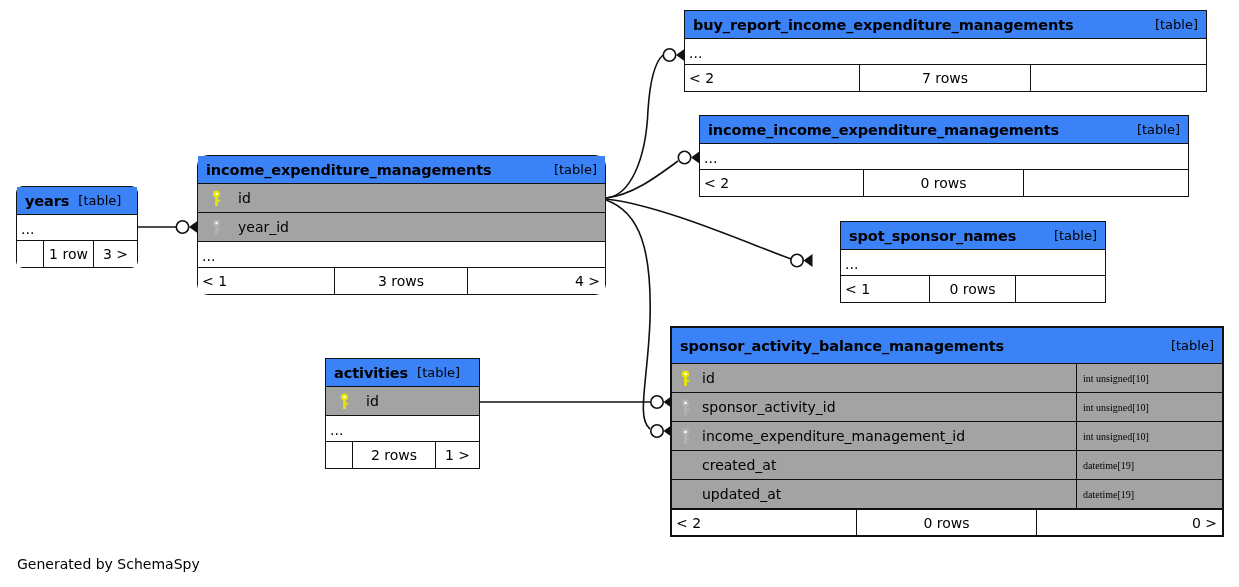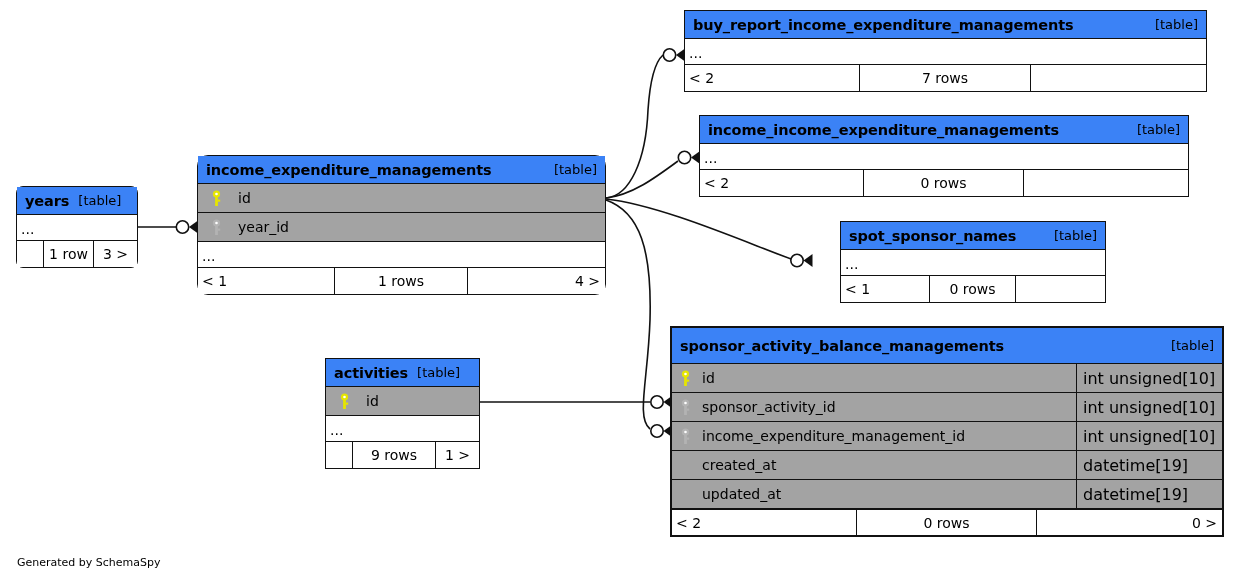--- a/index.html
+++ b/index.html
@@ -78,26 +78,27 @@
   }
   .col:last-child { border-bottom: none; }
   .col-name {
     flex: 1 1 auto;
     font-size: 14px;
     padding-left: 4px;
     overflow: hidden;
   }
   .col-type {
     flex: 0 0 auto;
-    font-size: 16px;
+    font-size: 10px;
     padding: 0 5px 0 6px;
     border-left: 1.6px solid #111111;
     align-self: stretch;
     display: flex;
     align-items: center;
+    font-family: Liberation Serif, serif;
   }
   .keycell {
     flex: 0 0 auto;
     width: 26px;
     display: flex;
     align-items: center;
     justify-content: center;
   }
   .keycell.wide { width: 36px; }
   .ellipsis {
@@ -136,21 +137,21 @@
   .foot.narrow .f-mid   { flex: 1 1 auto; justify-content: center; padding: 0 5px;}
   .foot.narrow .f-right { flex: 0 0 44px; justify-content: center; padding-right: 0;}
 
   
   .key { display: block; }
 
   .credit {
     position: absolute;
     left: 17px;
     top: 556px;
-    font-size: 11px;
+    font-size: 14px;
     z-index: 3;
     white-space: nowrap;
   }
 </style>
 </head>
 <body>
 
 <div id="canvas">
 
   <svg id="edges" viewBox="0 0 1239 587" width="1239" height="587">
@@ -221,21 +222,21 @@
           <circle cx="5.5" cy="4" r="1.3" fill="#ffffff"></circle>
           <rect x="4.1" y="6.6" width="2.8" height="9.4" fill="#b3b3b3"></rect>
           <rect x="6.9" y="9.6" width="2.3" height="2.1" fill="#b3b3b3"></rect>
         </svg>
       </span>
       <span class="col-name">year_id</span>
     </div>
     <div class="ellipsis">...</div>
     <div class="foot">
       <div class="f-left">&lt; 1</div>
-      <div class="f-mid">1 rows</div>
+      <div class="f-mid">3 rows</div>
       <div class="f-right">4 &gt;</div>
     </div>
   </div>
 
   <div class="tbl" style="left:684px; top:10px; width:523px;">
     <div class="tbl-head">
       <span class="tbl-name">buy_report_income_expenditure_managements</span>
       <span class="tbl-tag">[table]</span>
     </div>
     <div class="ellipsis">...</div>
@@ -284,21 +285,21 @@
           <circle cx="5.5" cy="4" r="1.3" fill="#ffffff"></circle>
           <rect x="4.1" y="6.6" width="2.8" height="9.4" fill="#e6e600"></rect>
           <rect x="6.9" y="9.6" width="2.3" height="2.1" fill="#e6e600"></rect>
         </svg>
       </span>
       <span class="col-name">id</span>
     </div>
     <div class="ellipsis">...</div>
     <div class="foot narrow">
       <div class="f-left"></div>
-      <div class="f-mid">9 rows</div>
+      <div class="f-mid">2 rows</div>
       <div class="f-right">1 &gt;</div>
     </div>
   </div>
 
   <div class="tbl emph" style="left:670px; top:326px; width:554px;">
     <div class="tbl-head" style="height:36px;">
       <span class="tbl-name">sponsor_activity_balance_managements</span>
       <span class="tbl-tag">[table]</span>
     </div>
 

